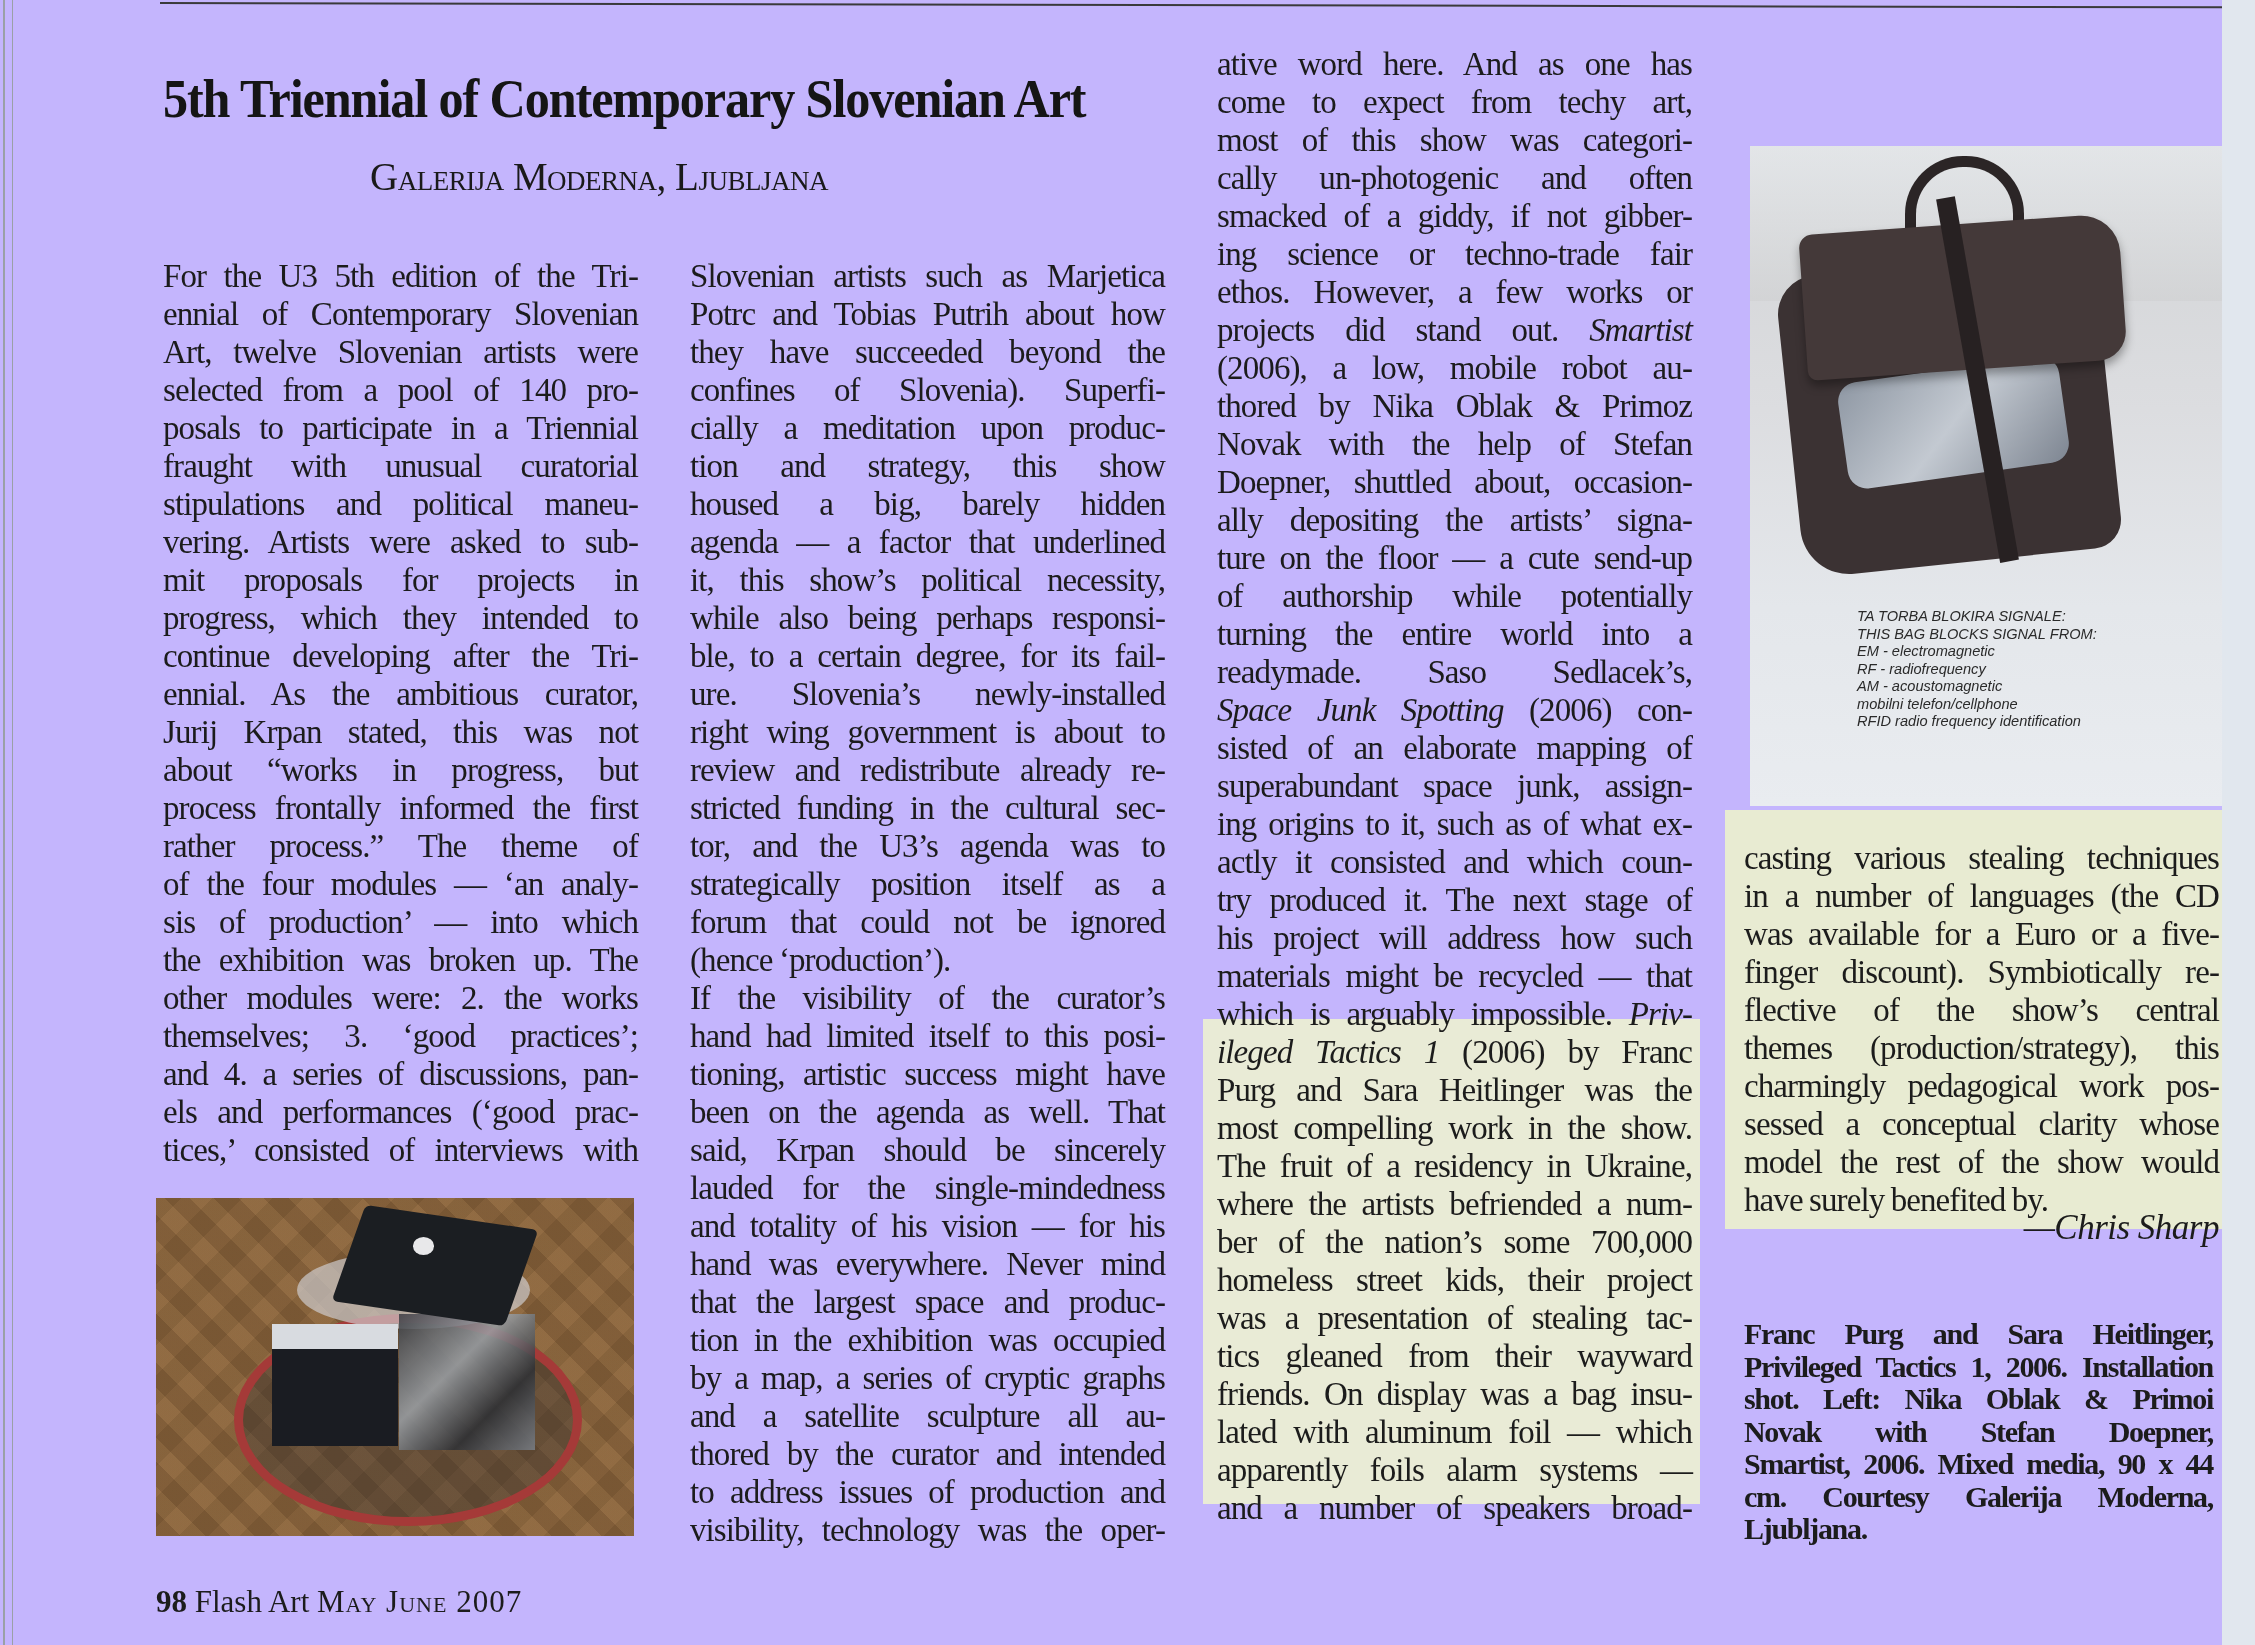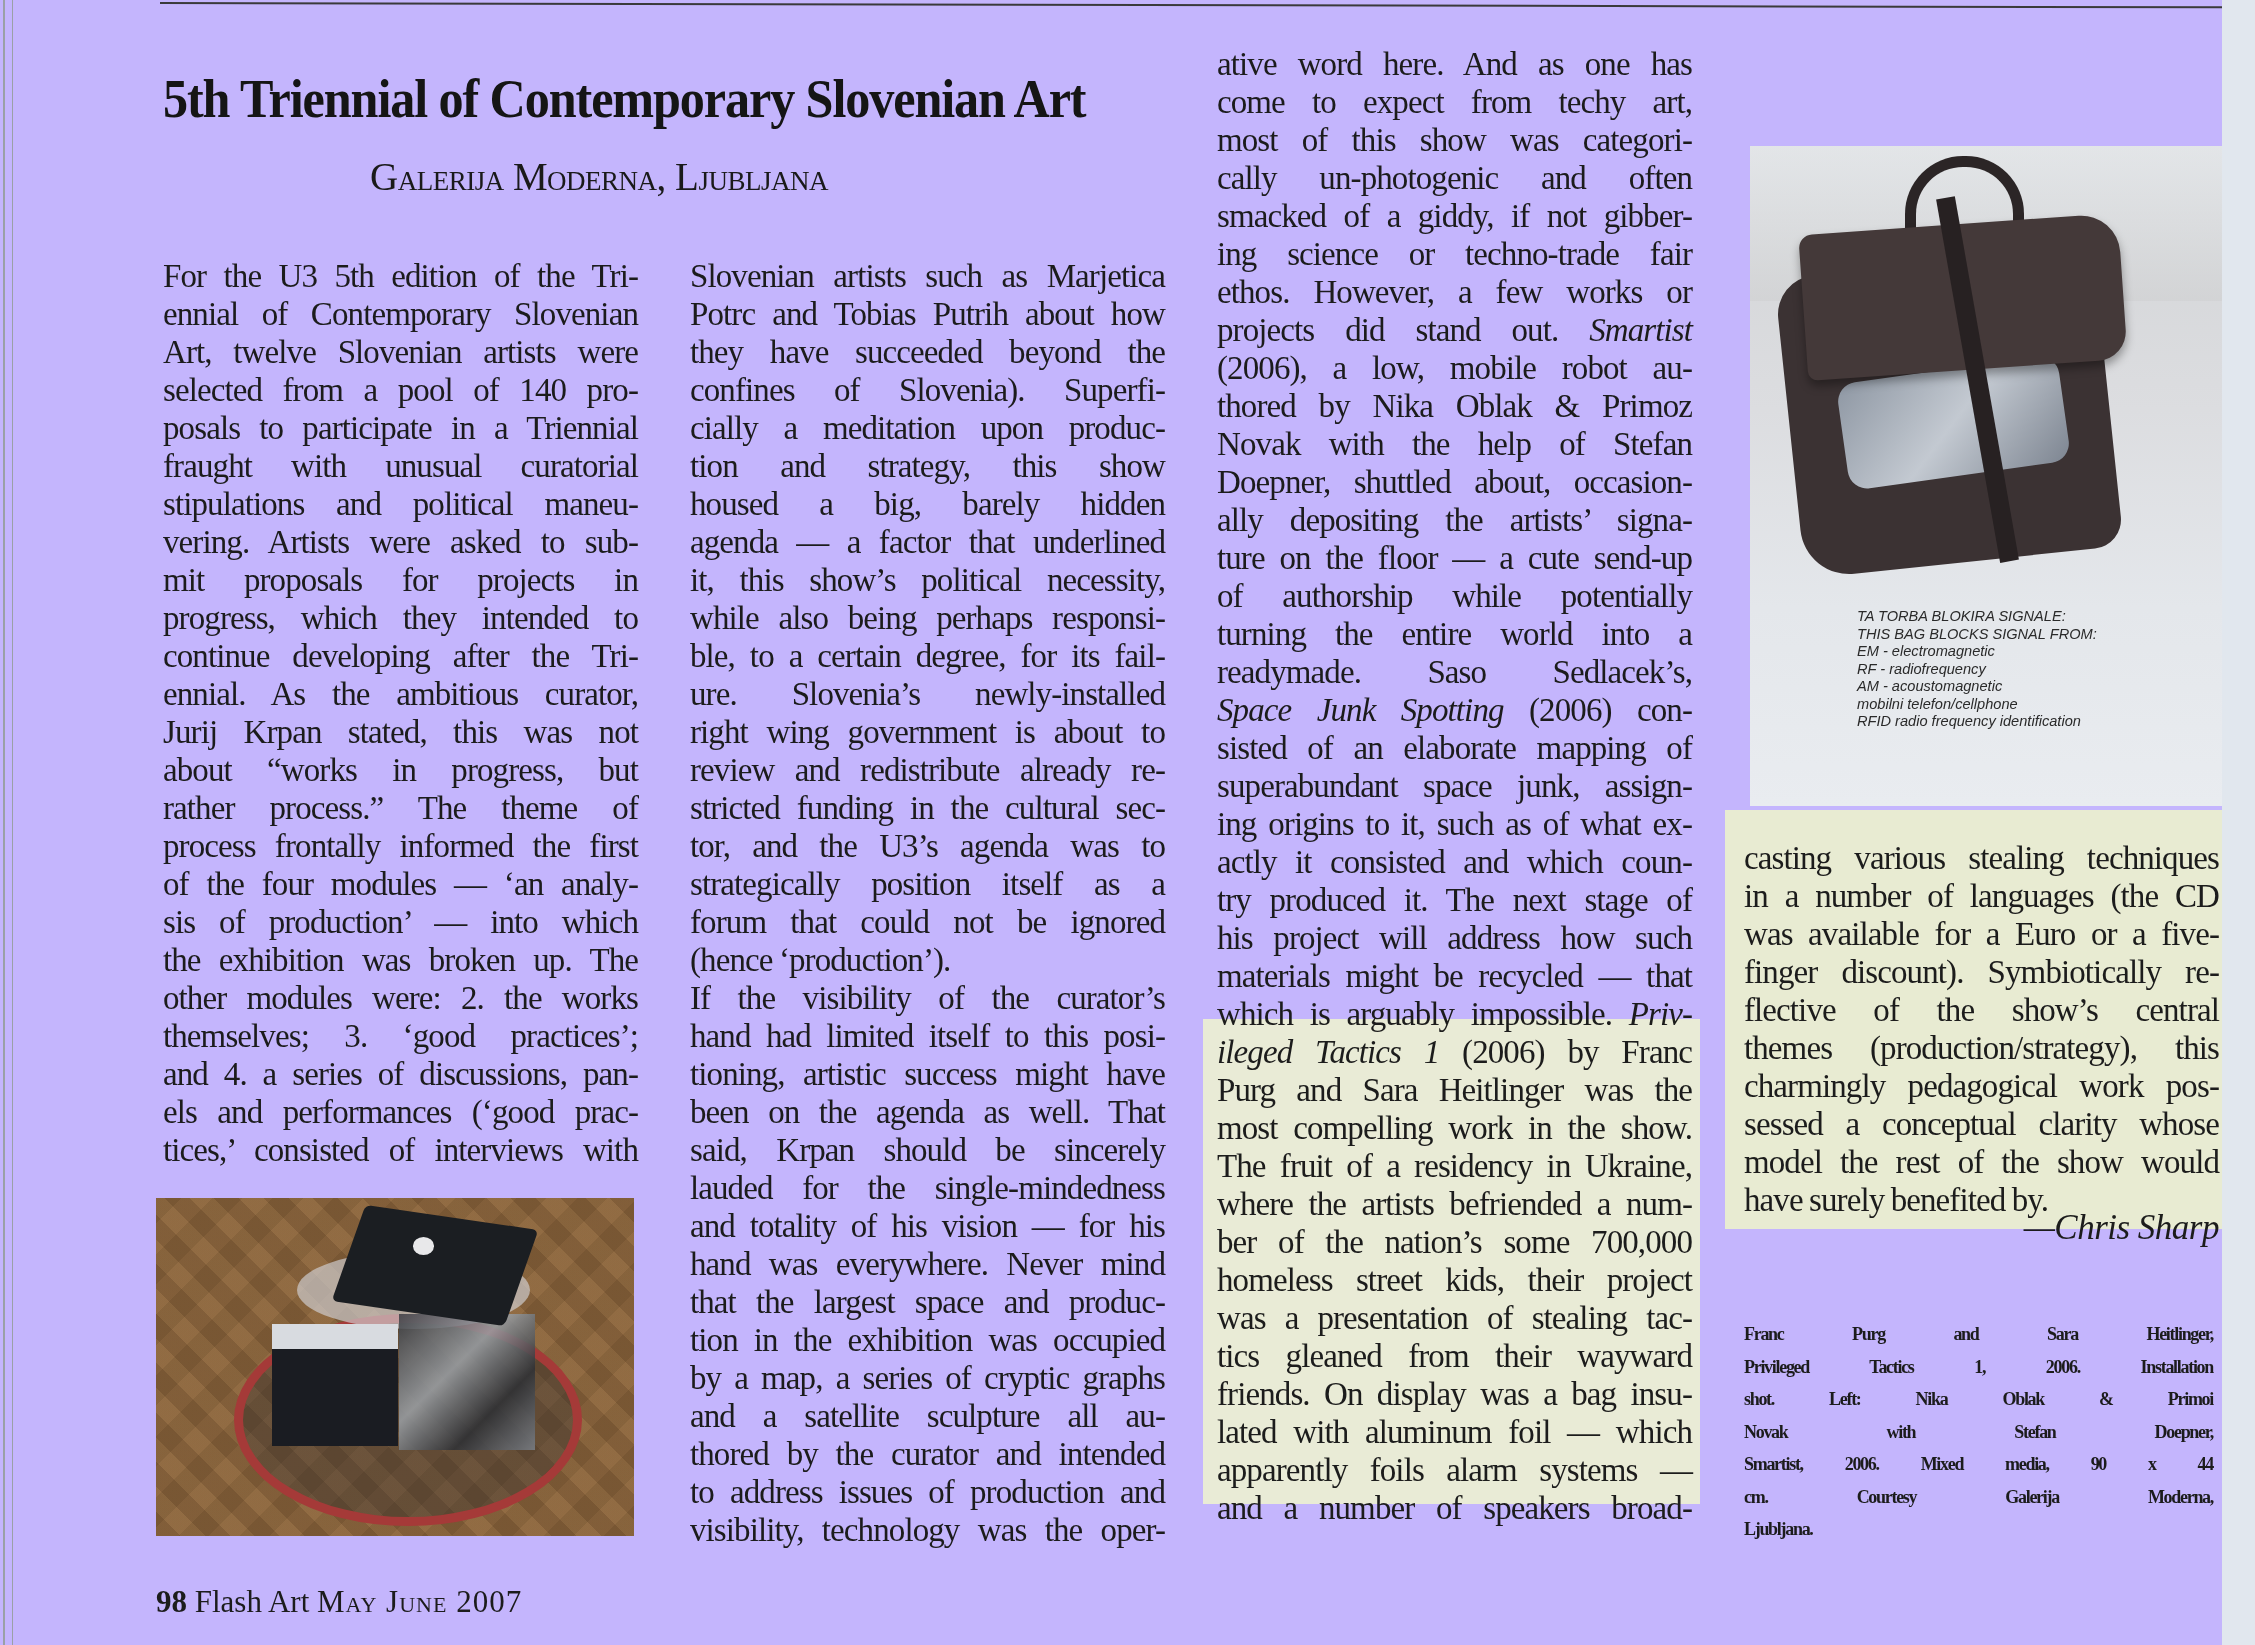--- a/index.html
+++ b/index.html
@@ -143,21 +143,21 @@
   .footer {
     position: absolute; left: 156px; top: 1582px; font-size: 31px; line-height: 39px;
     white-space: nowrap;
   }
   .footer .pg { font-weight: bold; }
   .footer .mag { font-weight: normal; }
   .footer .issue { font-variant: small-caps; letter-spacing: 1px; }
 
   .caption {
     position: absolute; left: 1744px; top: 1318px; width: 469px;
-    font-weight: bold; font-size: 18px; line-height: 32.5px; letter-spacing: -1.3px;
+    font-weight: bold; font-size: 30px; line-height: 32.5px; letter-spacing: -1.3px;
   }
   .caption .cl {
     display: block; text-align: justify; text-align-last: justify; white-space: nowrap;
   }
   .caption .cl.last { text-align-last: left; }
 </style>
 </head>
 <body>
 
 <div class="page">
@@ -179,22 +179,22 @@
       <span class="line">posals to participate in a Triennial</span>
       <span class="line">fraught with unusual curatorial</span>
       <span class="line">stipulations and political maneu-</span>
       <span class="line">vering. Artists were asked to sub-</span>
       <span class="line">mit proposals for projects in</span>
       <span class="line">progress, which they intended to</span>
       <span class="line">continue developing after the Tri-</span>
       <span class="line">ennial. As the ambitious curator,</span>
       <span class="line">Jurij Krpan stated, this was not</span>
       <span class="line">about “works in progress, but</span>
+      <span class="line">process frontally informed the first</span>
       <span class="line">rather process.” The theme of</span>
-      <span class="line">process frontally informed the first</span>
       <span class="line">of the four modules — ‘an analy-</span>
       <span class="line">sis of production’ — into which</span>
       <span class="line">the exhibition was broken up. The</span>
       <span class="line">other modules were: 2. the works</span>
       <span class="line">themselves; 3. ‘good practices’;</span>
       <span class="line">and 4. a series of discussions, pan-</span>
       <span class="line">els and performances (‘good prac-</span>
       <span class="line">tices,’ consisted of interviews with</span>
     </div>
   <div class="col col2">

